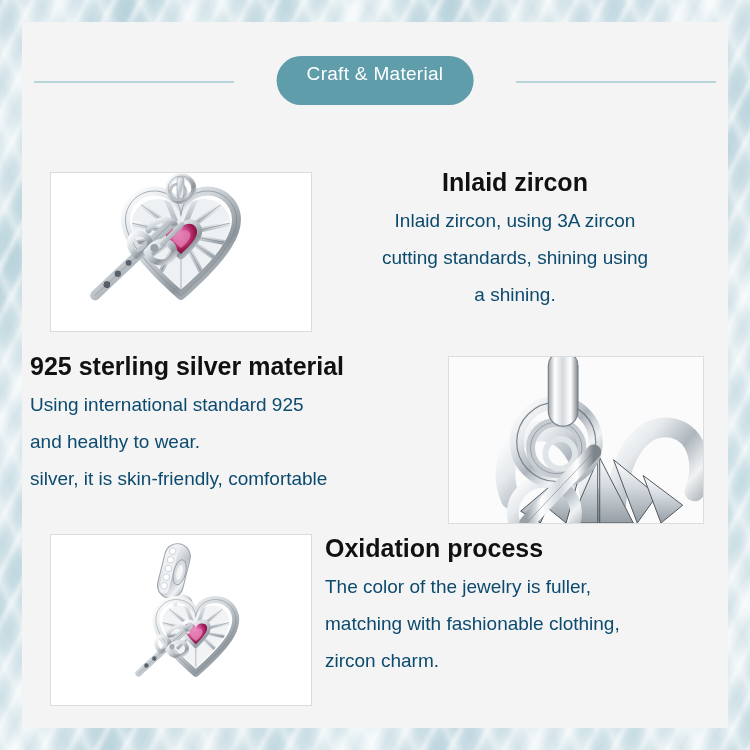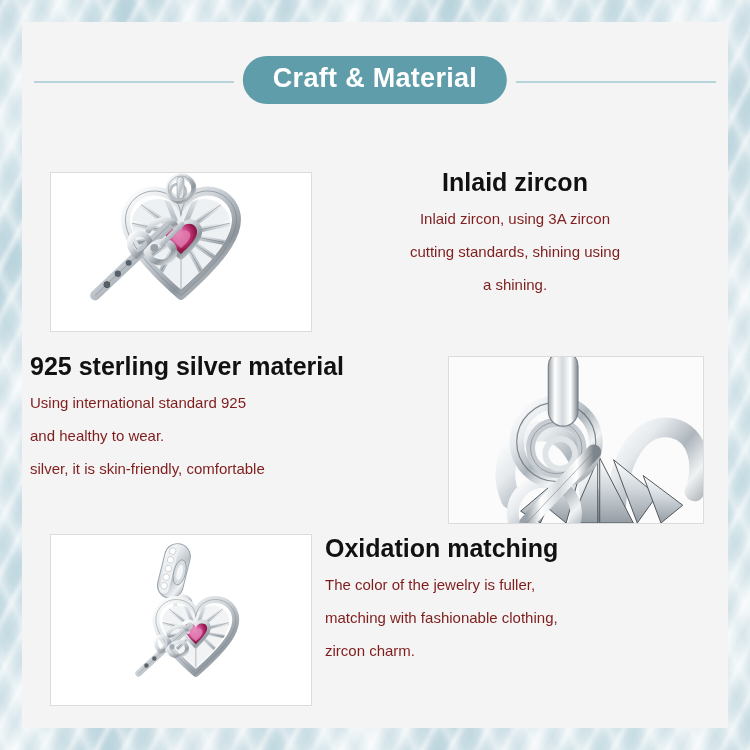--- a/index.html
+++ b/index.html
@@ -78,24 +78,24 @@
   .rule-left  { left: 12px;  width: 200px; }
   .rule-right { right: 12px; width: 200px; }
 
   .badge {
     position: absolute;
     left: 50%;
     top: 0;
     transform: translateX(-50%);
     background: #5f9daa;
     border-radius: 26px;
-    padding: 8px 30px 10px 30px;
+    padding: 8px 30px 20px 30px;
     color: #ffffff;
-    font-size: 27px;
-    font-weight: bold;
+    font-size: 19px;
+    font-weight: normal;
     letter-spacing: 0.3px;
     white-space: nowrap;
     line-height: 1.1;
   }
 
   
   .row {
     position: absolute;
   }
   .photo {
@@ -110,22 +110,22 @@
   }
   .head {
     font-size: 25px;
     font-weight: bold;
     color: #111111;
     margin: 0 0 14px 0;
     line-height: 1.15;
     white-space: nowrap;
   }
   .body-line {
-    font-size: 15px;
-    color: #7f1d1d;
+    font-size: 19px;
+    color: #0c4a6e;
     line-height: 1.0;
     margin: 0 0 18px 0;
     white-space: nowrap;
   }
   .body-line:last-child { margin-bottom: 0; }
 
   
   #row1 { left: 0; top: 128px; width: 706px; height: 196px; text-align: center; }
   #photo1 { left: 28px; top: 22px; width: 262px; height: 160px; }
   #text1  { left: 303px; top: 18px; width: 380px; }
@@ -423,21 +423,21 @@
             <circle cx="104" cy="125" r="2.2" fill="#5b636a"></circle>
             <path d="M110 118 C102 110, 106 100, 114 103 C120 105, 121 112, 117 116 Z" fill="none" stroke="url(#rim3)" stroke-width="4" stroke-linejoin="round"></path>
             <path d="M117 116 C124 106, 136 106, 137 114 C138 121, 128 125, 121 121 Z" fill="none" stroke="url(#rim3)" stroke-width="4" stroke-linejoin="round"></path>
             <path d="M118 100 C124 90, 136 90, 138 98" fill="none" stroke="url(#rim3)" stroke-width="4" stroke-linecap="round"></path>
             <circle cx="122" cy="113" r="2.6" fill="#a4acb3"></circle>
           </g>
         </svg>
       </div>
 
       <div class="text-col" id="text3">
-        <p class="head">Oxidation matching</p>
+        <p class="head">Oxidation process</p>
         <p class="body-line">The color of the jewelry is fuller,</p>
         <p class="body-line">matching with fashionable clothing,</p>
         <p class="body-line">zircon charm.</p>
       </div>
     </div>
 
   </div>
 </div>
 
 </body></html>

